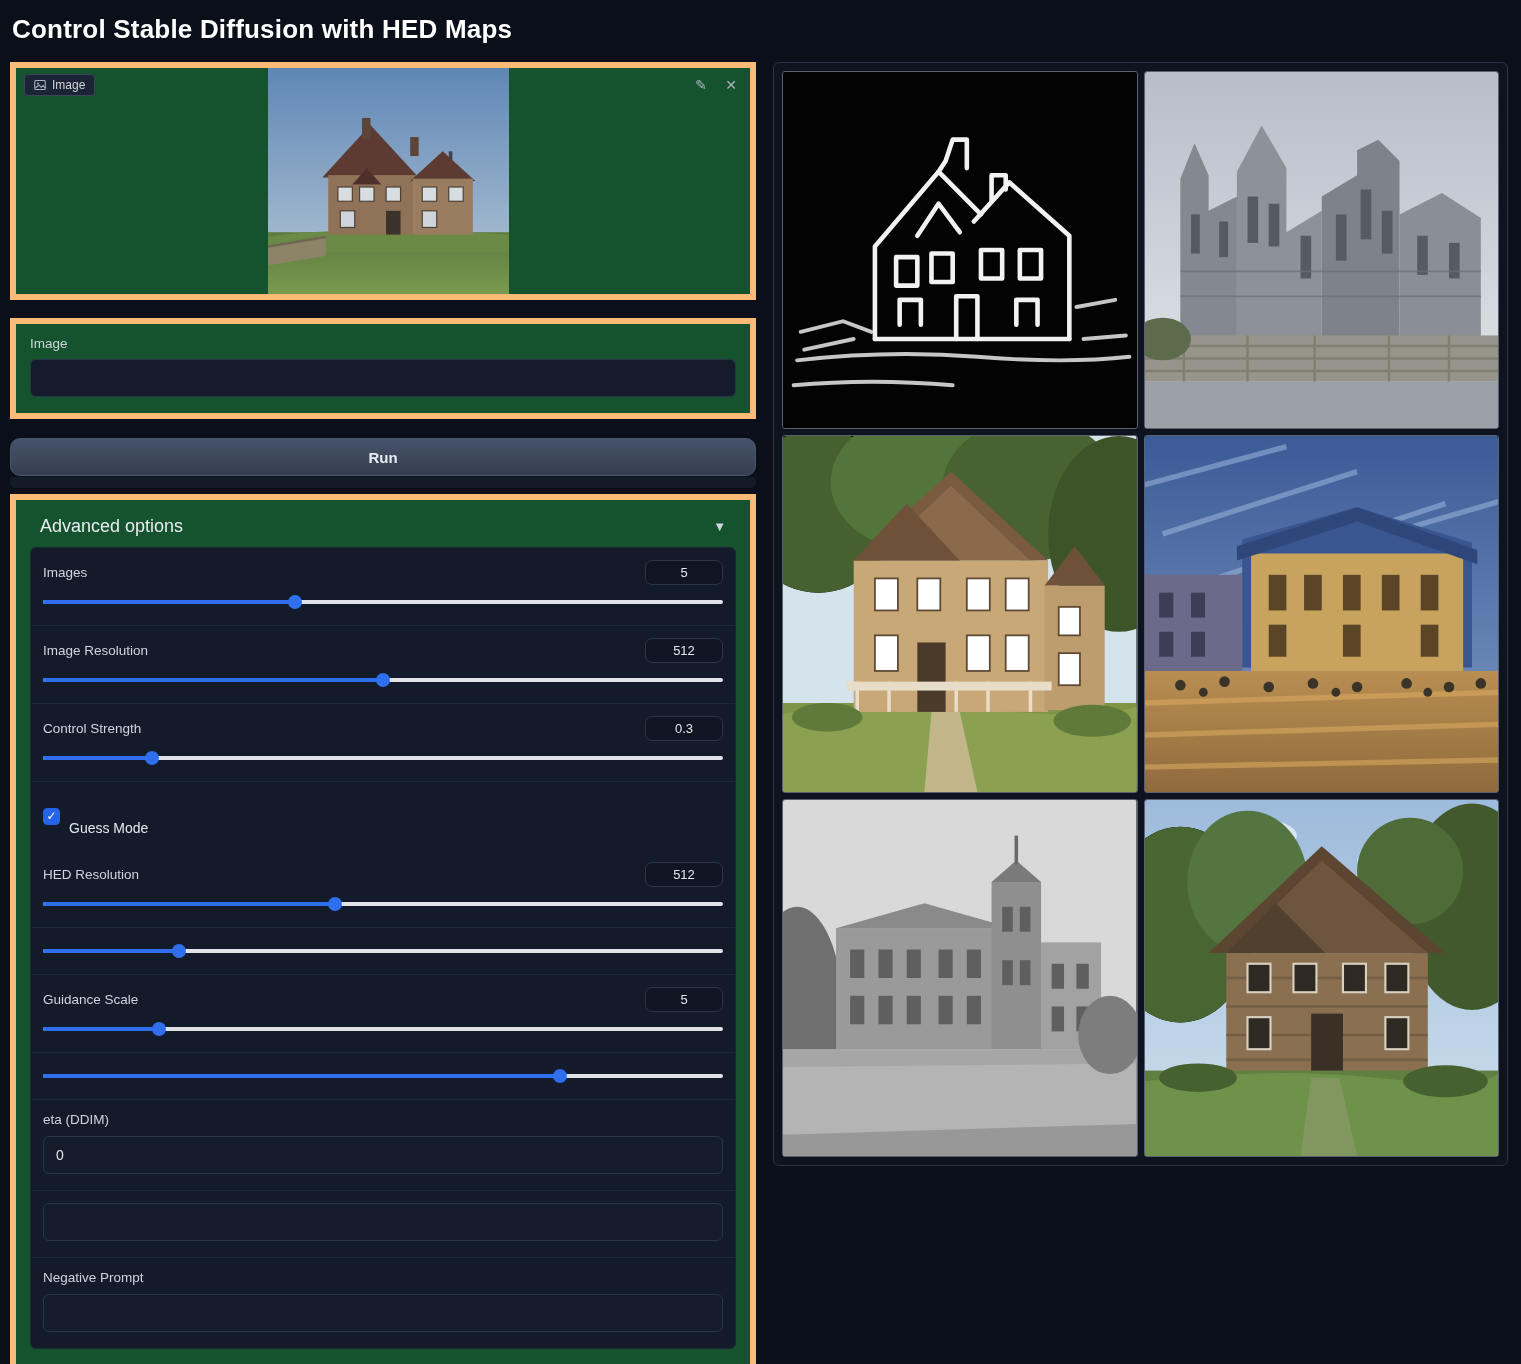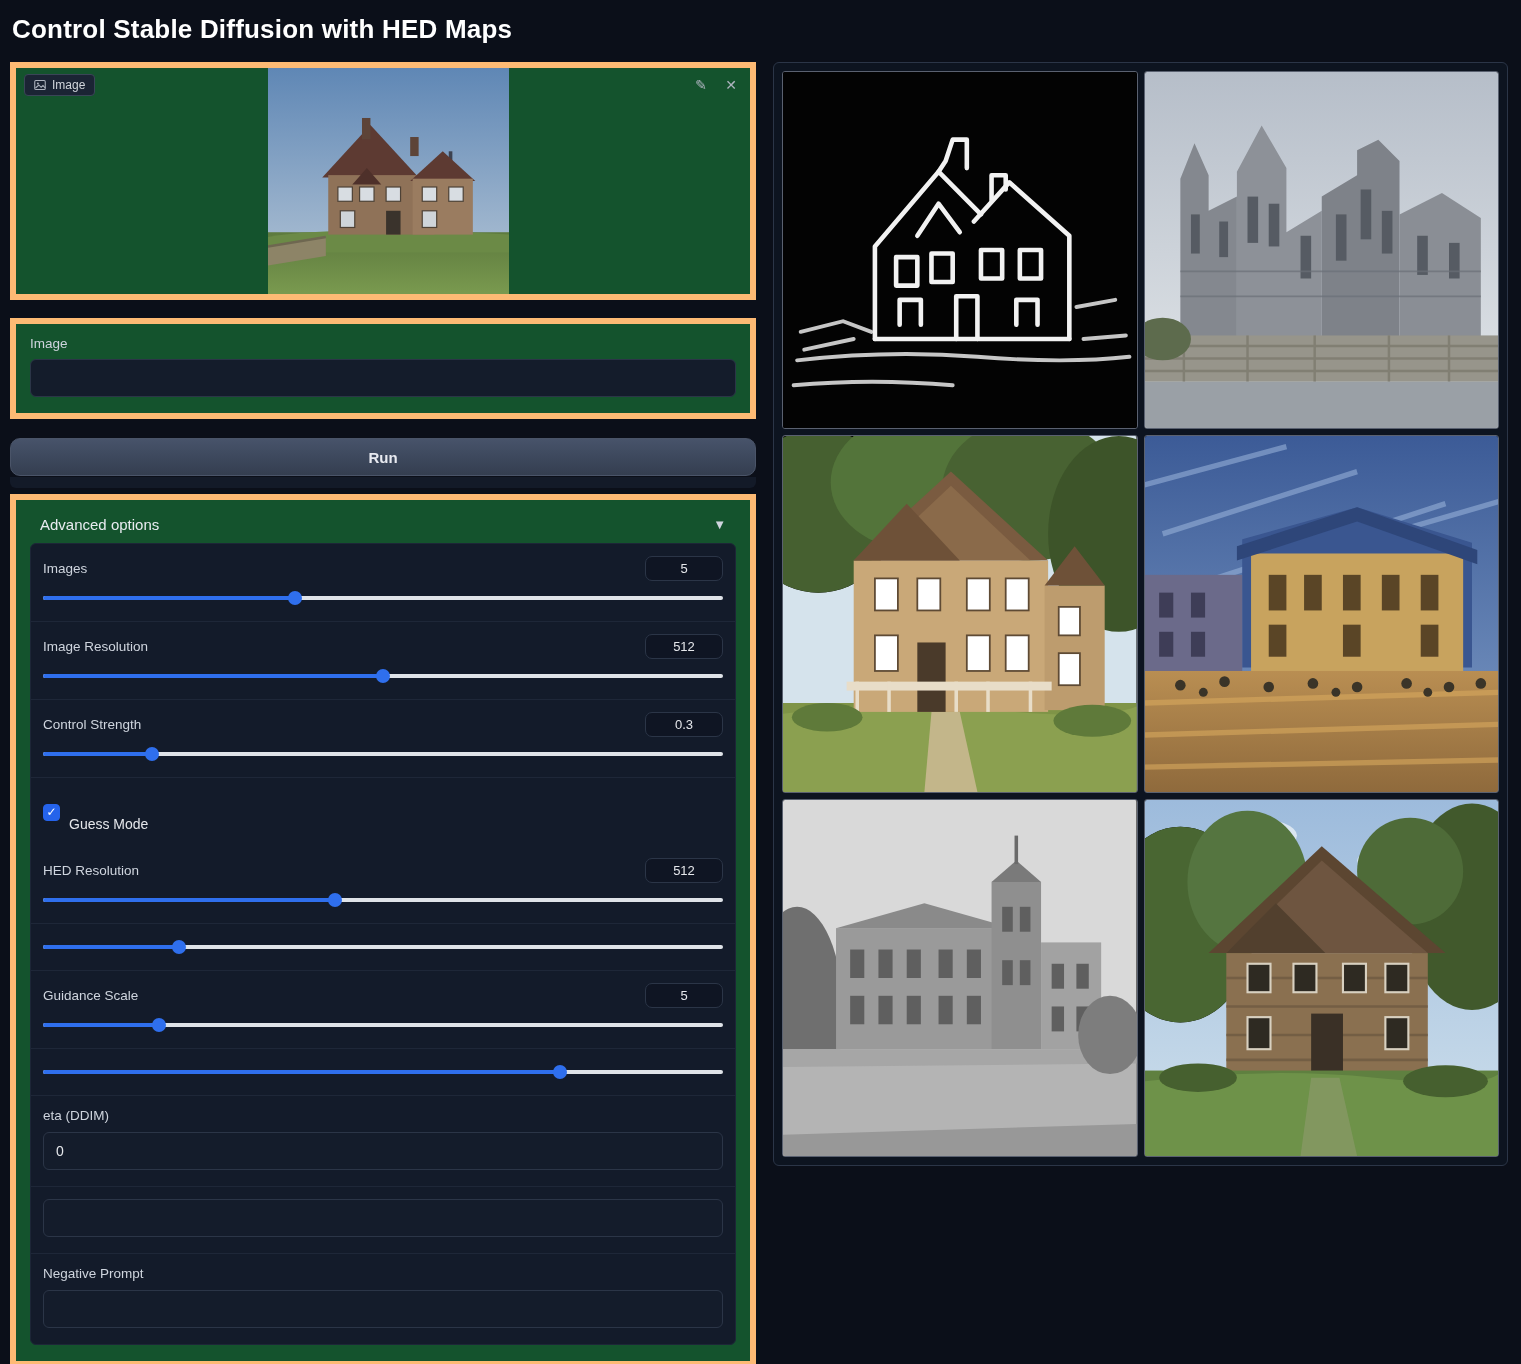--- a/index.html
+++ b/index.html
@@ -33,21 +33,21 @@
 
   
   .run-btn { margin-top:19px; width:100%; height:38px; border:1px solid #4a5468; border-radius:10px;
     background:linear-gradient(180deg,#47536a,#343e50); color:#e8eaf0; font-weight:700; font-size:15px;
     display:flex; align-items:center; justify-content:center; cursor:pointer; }
   .run-shadow { width:100%; height:11px; background:#131a28; border-radius:0 0 6px 6px; margin-top:1px; }
 
   
   .advanced { margin-top:6px; padding:12px 14px 16px; }
   .acc-header { display:flex; align-items:center; justify-content:space-between; padding:4px 10px 10px; cursor:pointer; }
-  .acc-title { font-size:15px; color:#e9ecf1; }
+  .acc-title { font-size:18px; color:#e9ecf1; }
   .acc-arrow { color:#cfd5de; font-size:13px; }
   .controls { background:#131b2a; border-radius:6px; border:1px solid #1d2637; }
   .ctl { padding:12px 12px 6px; border-bottom:1px solid #1e2738; }
   .ctl:last-child { border-bottom:none; }
   .ctl-head { display:flex; align-items:center; justify-content:space-between; margin-bottom:10px; }
   .ctl-label { font-size:13.5px; color:#cfd5de; }
   .ctl-value { background:#0f1523; border:1px solid #2b3547; border-radius:7px; min-width:78px;
     padding:4px 12px; font-size:13px; color:#e5e7eb; text-align:center; cursor:text; }
   .slider { position:relative; height:14px; margin:4px 0 10px; cursor:pointer; }
   .slider .track { position:absolute; left:0; right:0; top:5px; height:4px; background:#dfe3e8; border-radius:2px; }

